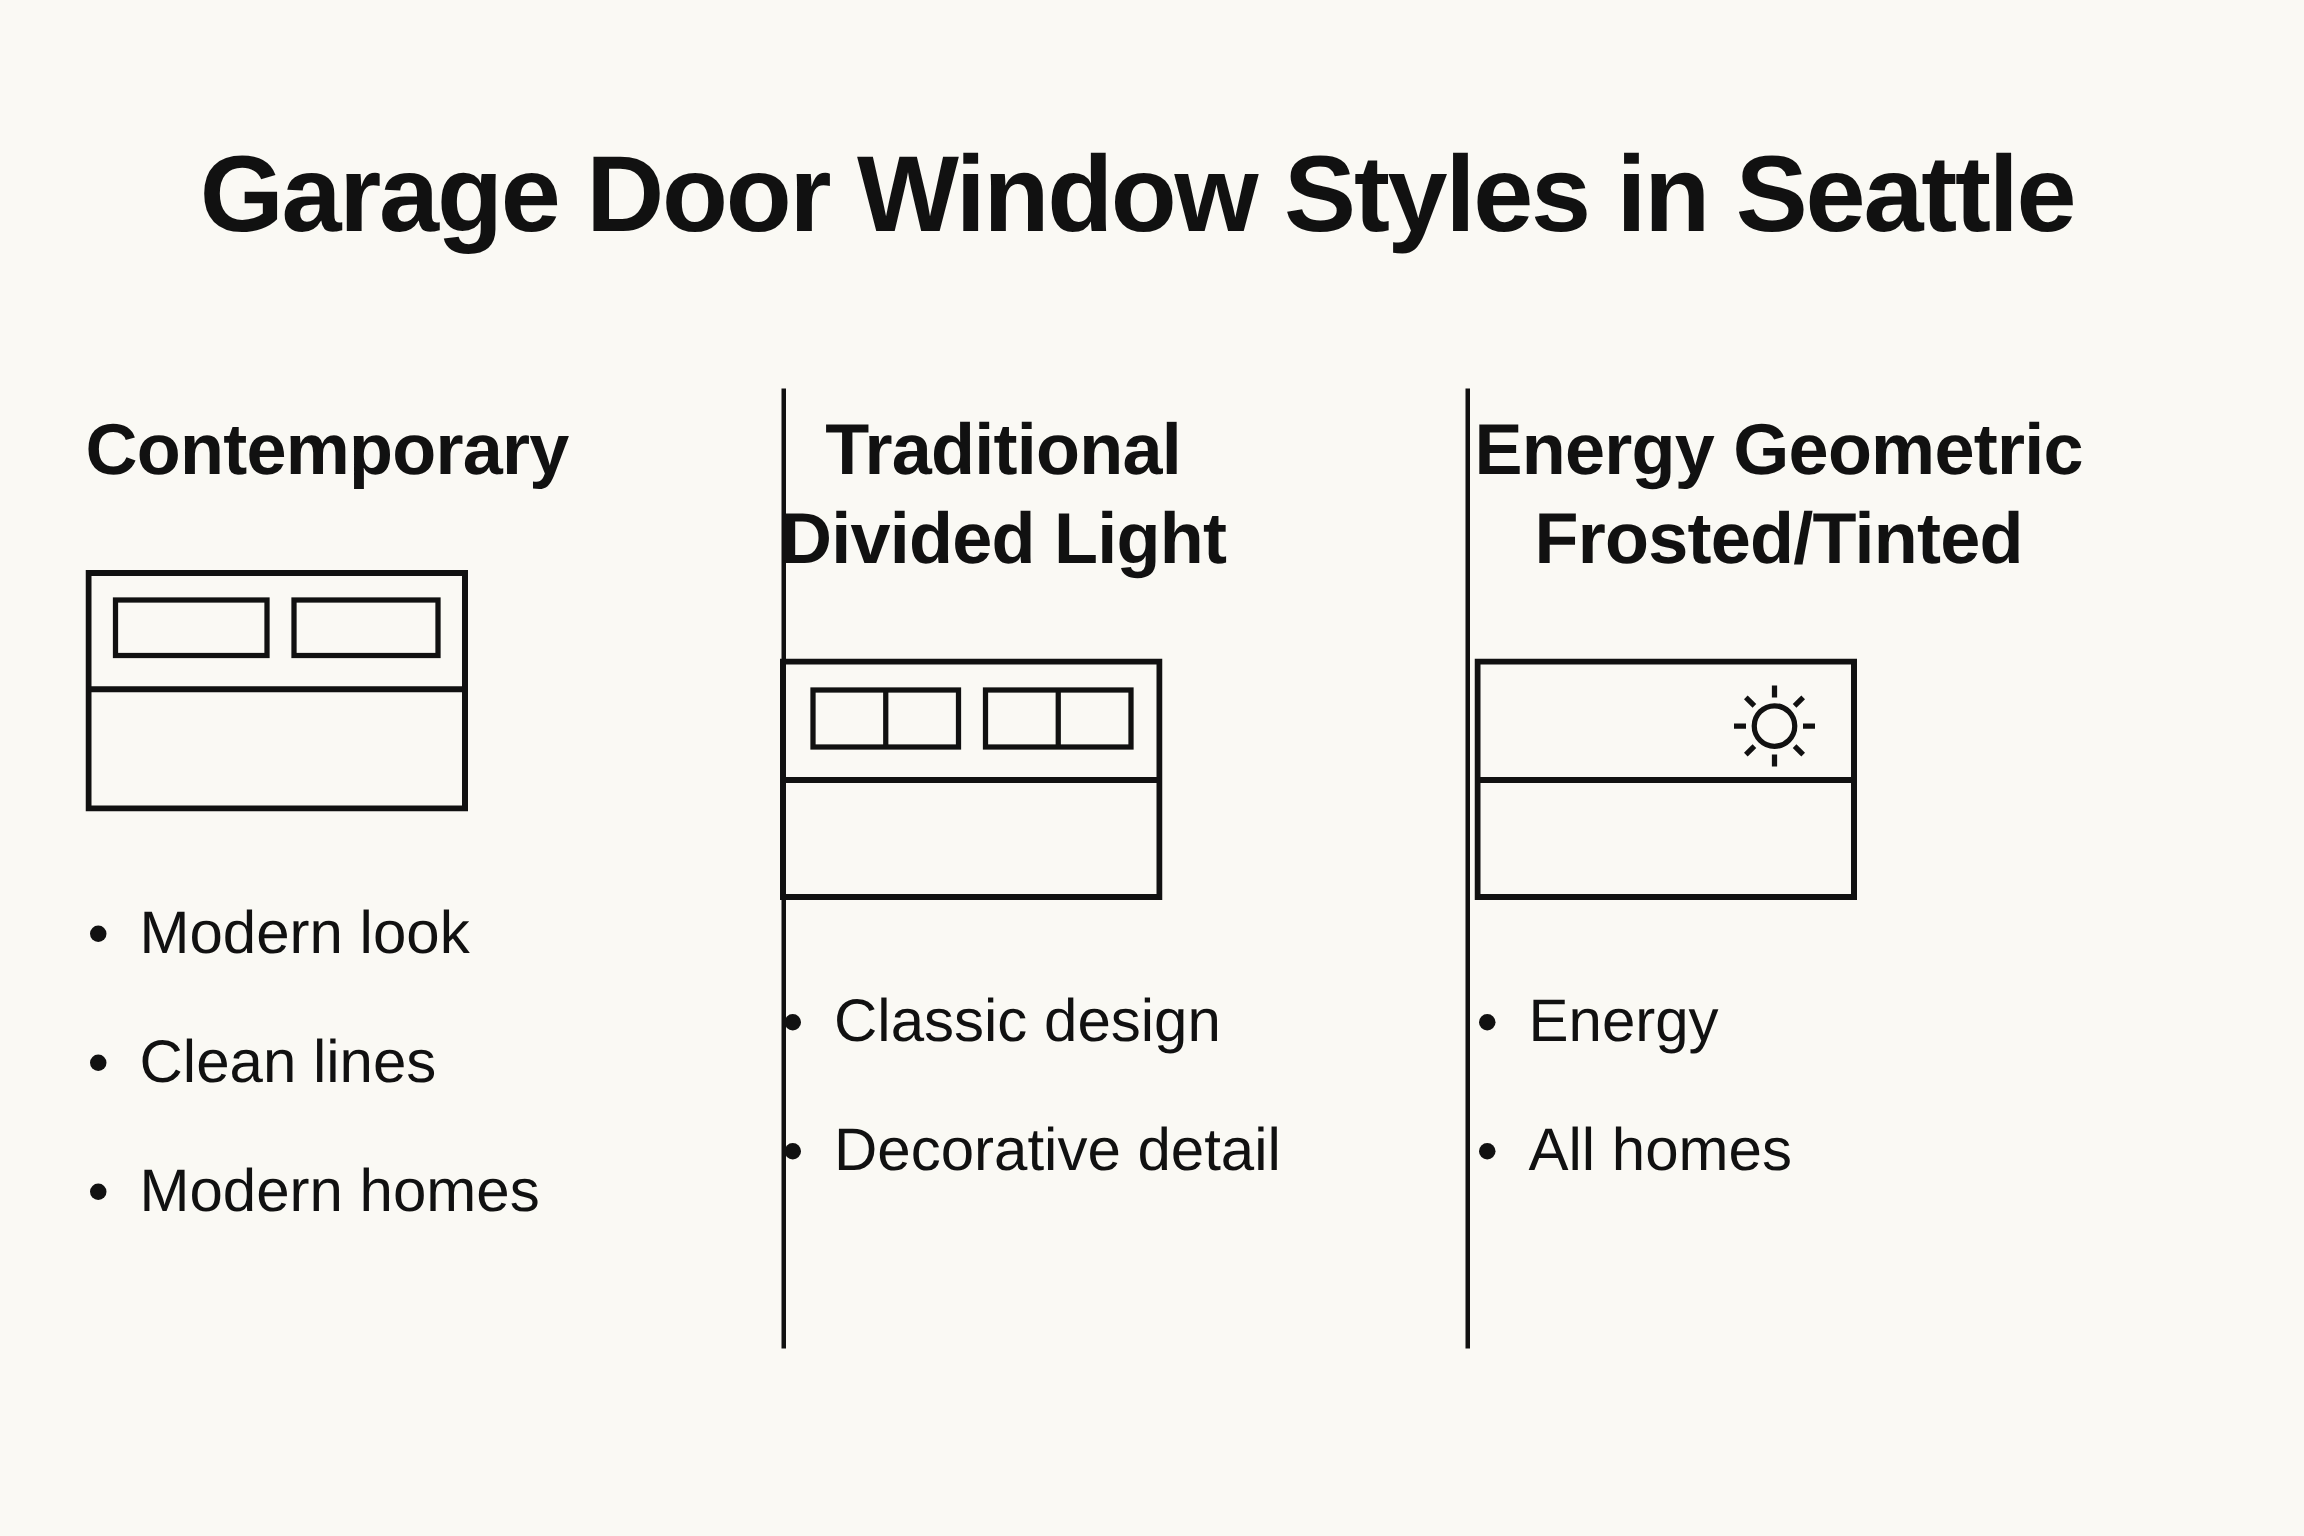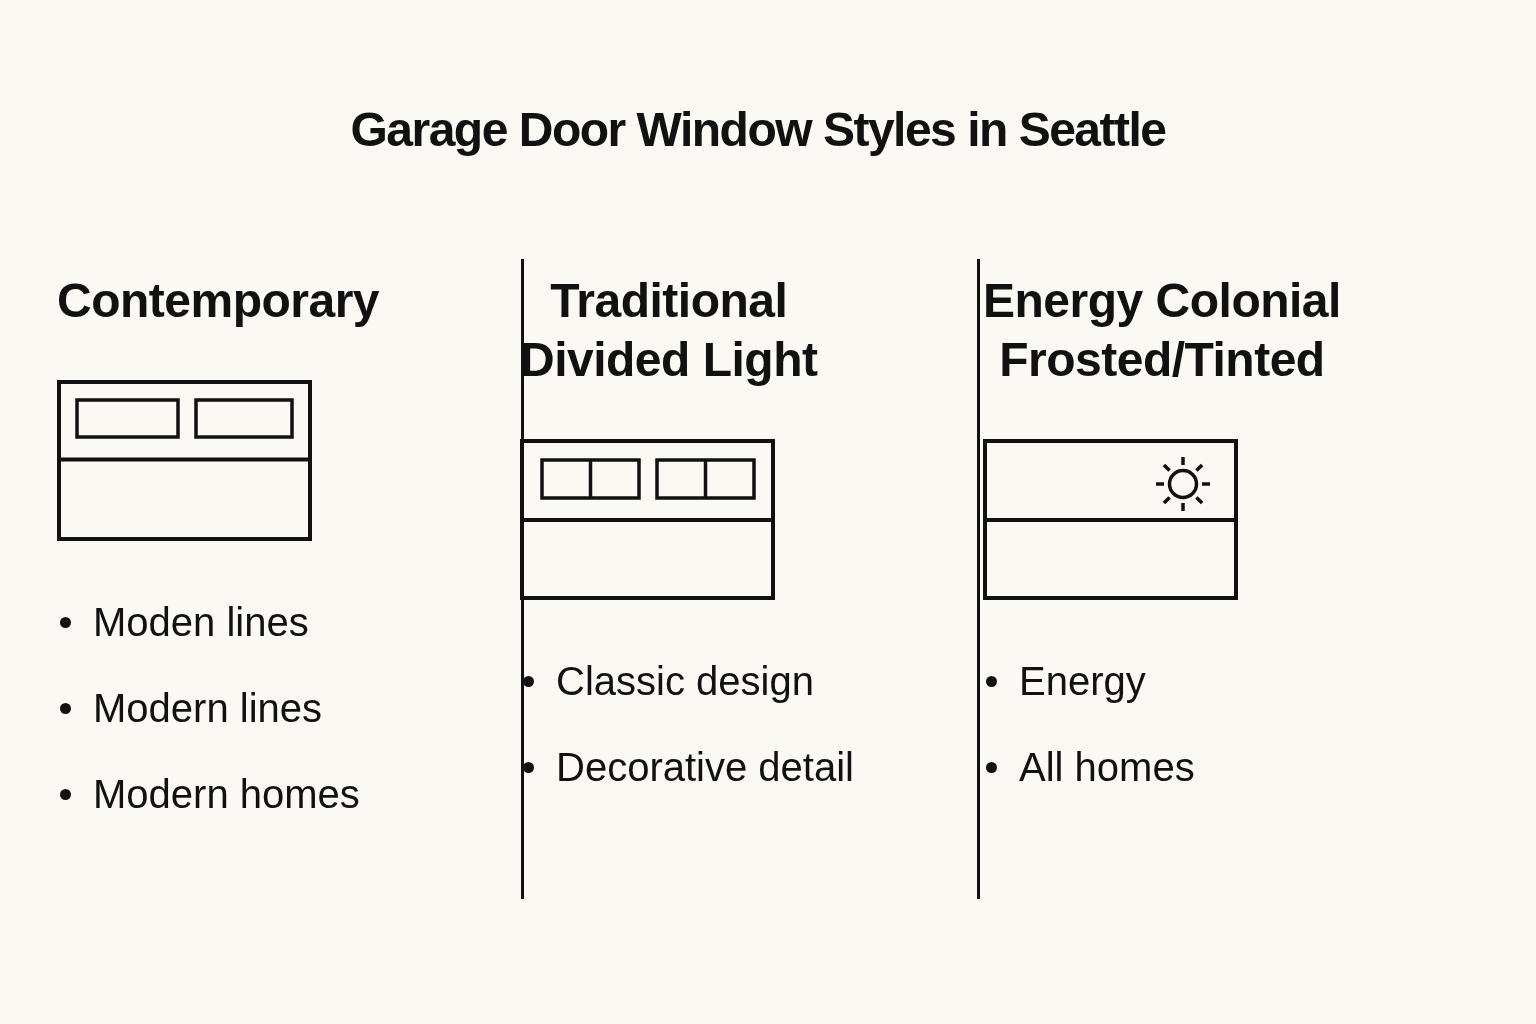--- a/index.html
+++ b/index.html
@@ -9,21 +9,21 @@
     font-family: "Liberation Sans", "DejaVu Sans", sans-serif;
     color: #111111;
     overflow: hidden;
     position: relative;
   }
   .page-title {
     position: absolute;
     top: 90px; left: 0;
     width: 1516px;
     text-align: center;
-    font-size: 48px;
+    font-size: 72px;
     font-weight: 700;
     letter-spacing: -1.5px;
     line-height: 80px;
     color: #111111;
   }
   .columns {
     position: absolute;
     left: 57px; top: 259px;
     width: 1389px; height: 640px;
     display: flex;
@@ -100,22 +100,22 @@
     </div>
     <div class="door-figure">
       <svg width="255" height="161" viewBox="0 0 255 161" fill="none" xmlns="http://www.w3.org/2000/svg">
         <rect x="2" y="2" width="251" height="157" stroke="#111111" stroke-width="4"></rect>
         <line x1="2" y1="79.5" x2="253" y2="79.5" stroke="#111111" stroke-width="4"></line>
         <rect x="20" y="20" width="101" height="37" stroke="#111111" stroke-width="3.5"></rect>
         <rect x="139" y="20" width="96" height="37" stroke="#111111" stroke-width="3.5"></rect>
       </svg>
     </div>
     <ul class="feature-list">
-      <li>Moden lines</li>
-      <li>Modern lines</li>
+      <li>Modern look</li>
+      <li>Clean lines</li>
       <li>Modern homes</li>
     </ul>
   </div>
 
   <div class="column">
     <div class="col-heading">
       <span>Traditional</span>
       <span>Divided Light</span>
     </div>
     <div class="door-figure">
@@ -129,21 +129,21 @@
       </svg>
     </div>
     <ul class="feature-list">
       <li>Classic design</li>
       <li>Decorative detail</li>
     </ul>
   </div>
 
   <div class="column">
     <div class="col-heading">
-      <span>Energy Colonial</span>
+      <span>Energy Geometric</span>
       <span>Frosted/Tinted</span>
     </div>
     <div class="door-figure">
       <svg width="255" height="161" viewBox="0 0 255 161" fill="none" xmlns="http://www.w3.org/2000/svg">
         <rect x="2" y="2" width="251" height="157" stroke="#111111" stroke-width="4"></rect>
         <line x1="2" y1="81" x2="253" y2="81" stroke="#111111" stroke-width="4"></line>
         <g stroke="#111111" stroke-width="3.5">
           <circle cx="200" cy="45" r="13.5" fill="none"></circle>
           <line x1="219" y1="45" x2="227" y2="45"></line>
           <line x1="173" y1="45" x2="181" y2="45"></line>

